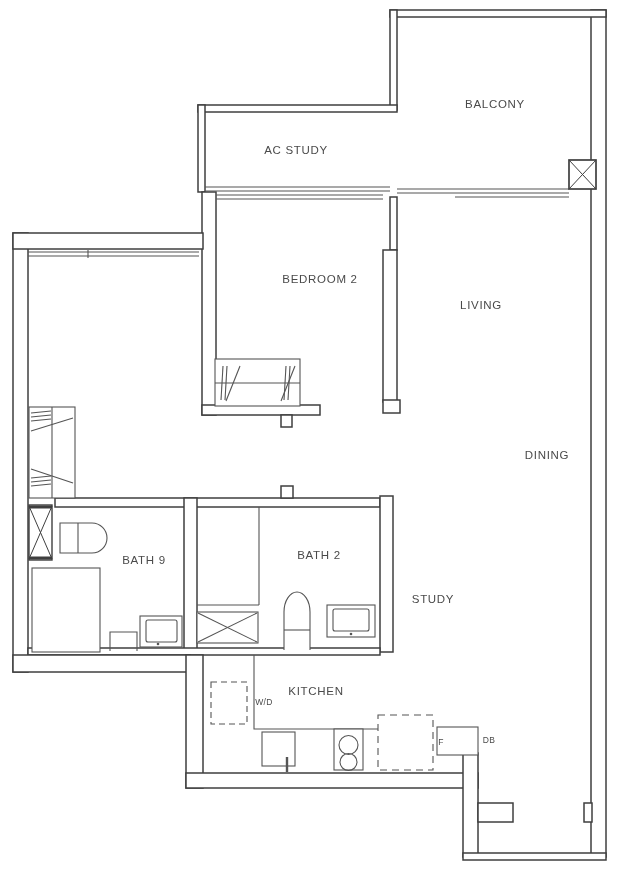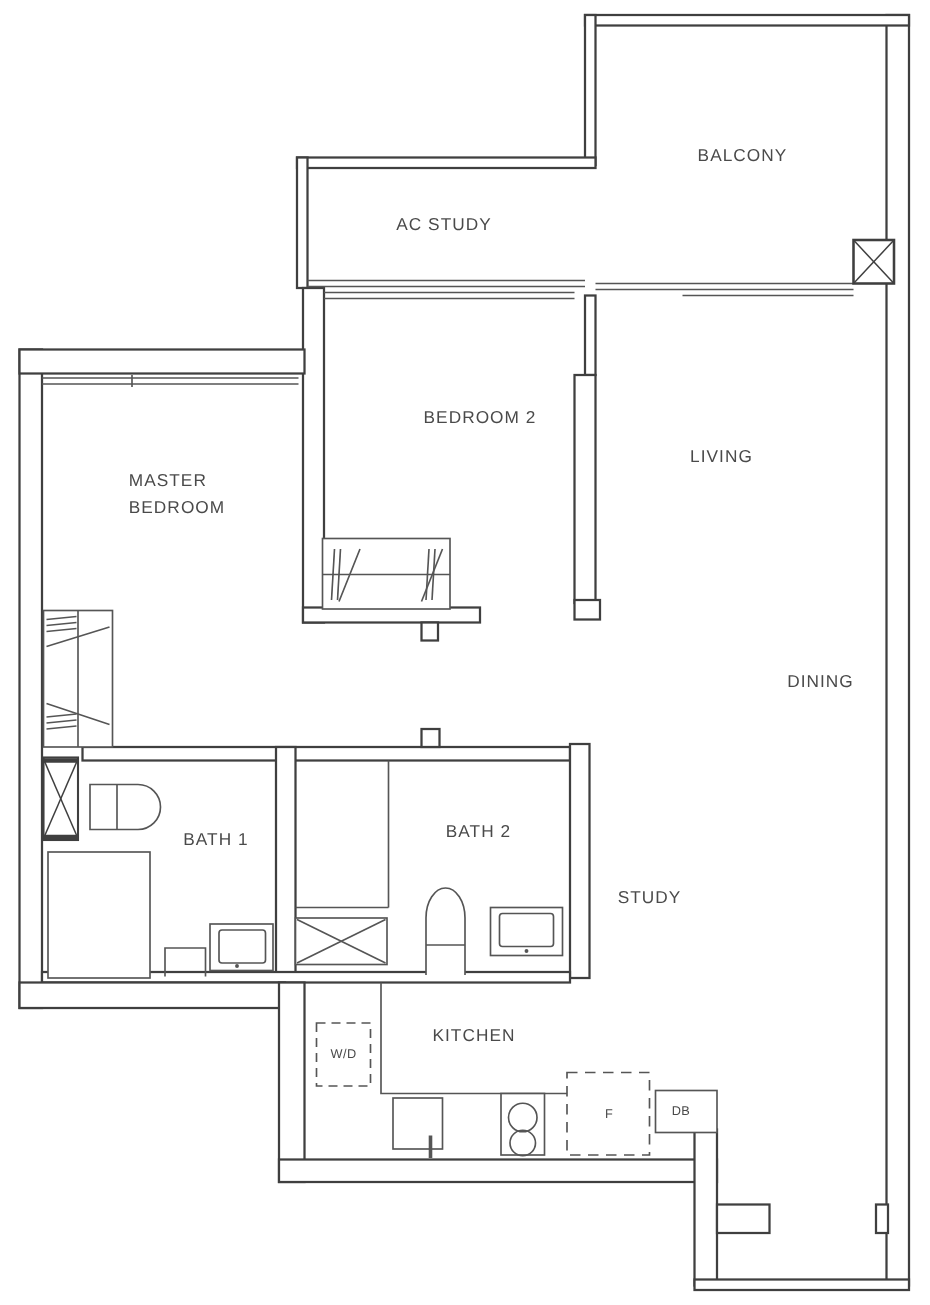--- a/index.html
+++ b/index.html
@@ -4,23 +4,23 @@
 <style>
   html,body{margin:0;padding:0;background:#ffffff;}
   #stage{
     position:relative;width:620px;height:870px;background:#ffffff;overflow:hidden;
     font-family:"Liberation Sans",sans-serif;
   }
   #plan-svg{position:absolute;left:0;top:0;}
   .room-label{
     position:absolute;transform:translate(-50%,-50%);
     font-size:11.5px;line-height:1.55;letter-spacing:.7px;color:#4a4a4a;
-    white-space:pre-line;user-select:none;
+    white-space:pre-line;text-align:center;user-select:none;
   }
-  .small-label{font-size:8.5px;letter-spacing:.3px;}
+  .small-label{font-size:8.5px;letter-spacing:.3px;margin-left:35px;}
 </style>
 </head>
 <body>
 
 <div id="stage">
 
   <svg id="plan-svg" width="620" height="870" viewBox="0 0 620 870">
 
     <g fill="#ffffff" stroke="#3f3f3f" stroke-width="1.5">
 
@@ -181,24 +181,22 @@
       <rect x="211" y="682" width="36" height="42" stroke-dasharray="6 4"></rect>
       <rect x="378" y="715" width="55" height="55" stroke-dasharray="7 5"></rect>
       <rect x="437" y="727" width="41" height="28" fill="#ffffff"></rect>
     </g>
   </svg>
 
   <div class="room-label" style="left:495px;top:105px">BALCONY</div>
   <div class="room-label" style="left:296px;top:151px">AC STUDY</div>
   <div class="room-label" style="left:320px;top:280px">BEDROOM 2</div>
   <div class="room-label" style="left:481px;top:306px">LIVING</div>
-  <div class="room-label" style="left:118px;top:331px">MASTER
-BEDROOM</div>
   <div class="room-label" style="left:547px;top:456px">DINING</div>
-  <div class="room-label" style="left:144px;top:561px">BATH 1</div>
+  <div class="room-label" style="left:144px;top:561px">BATH 9</div>
   <div class="room-label" style="left:319px;top:556px">BATH 2</div>
   <div class="room-label" style="left:433px;top:600px">STUDY</div>
   <div class="room-label" style="left:316px;top:692px">KITCHEN</div>
 
   <div class="room-label small-label" style="left:229px;top:703px">W/D</div>
   <div class="room-label small-label" style="left:406px;top:743px">F</div>
   <div class="room-label small-label" style="left:454px;top:741px">DB</div>
 
 </div>
 

